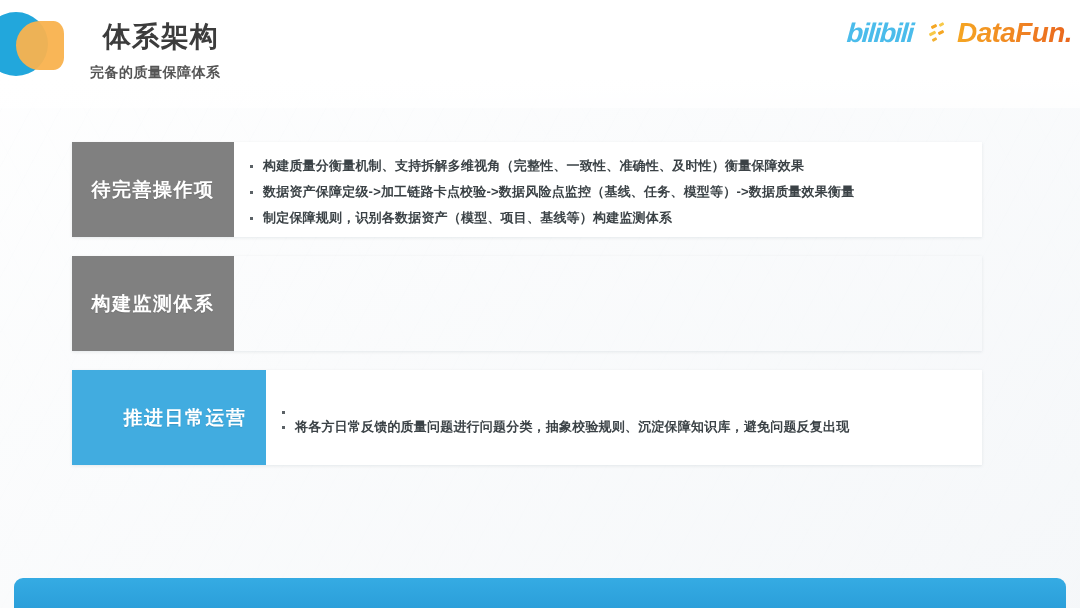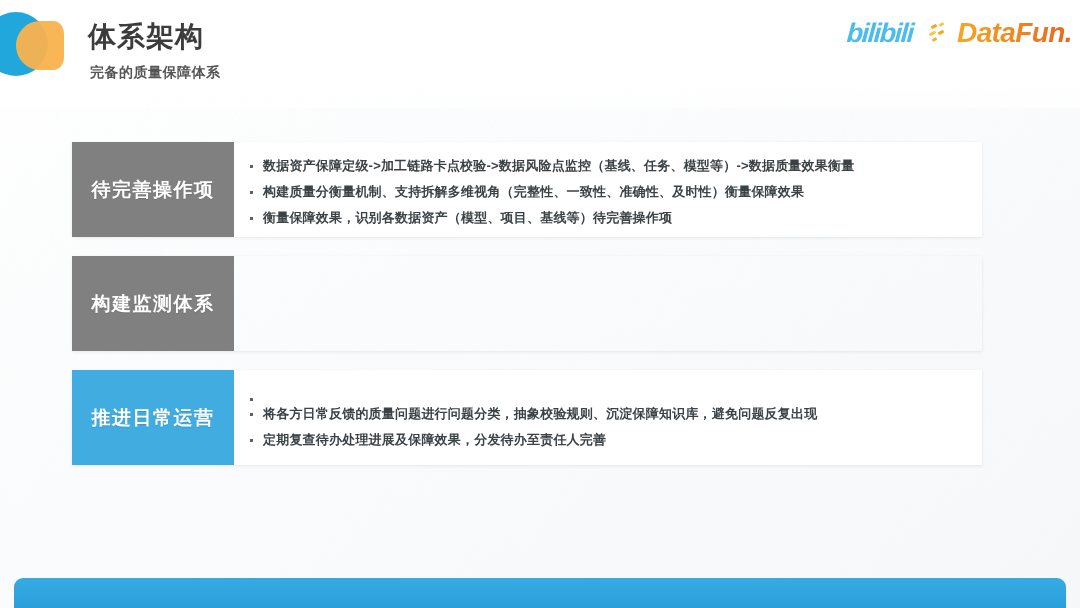--- a/index.html
+++ b/index.html
@@ -81,20 +81,21 @@
     left: 88px;
     top: 18px;
   }
   .slide-title {
     margin: 0;
     font-size: 28px;
     font-weight: 700;
     color: #3C3C3C;
     letter-spacing: 1px;
     line-height: 38px;
+    text-align: center;
   }
   .slide-subtitle {
     margin: 6px 13px 0 2px;
     font-size: 14px;
     font-weight: 600;
     color: #555555;
     letter-spacing: 0.5px;
     line-height: 20px;
   }
 
@@ -174,21 +175,21 @@
     display: flex;
     align-items: center;
     justify-content: center;
     color: #ffffff;
     font-size: 19px;
     font-weight: 700;
     letter-spacing: 1.5px;
     text-shadow: 0 1px 1px rgba(0,0,0,0.12);
   }
   .row-label.gray { background: #808080; }
-  .row-label.blue { background: #41ACE0; }
+  .row-label.blue { background: #41ACE0; padding-left: 32px; }
 
   .row-body {
     flex: 1 1 auto;
     background: #ffffff;
     padding: 14px 10px 10px 14px;
     display: flex;
     flex-direction: column;
     justify-content: center;
   }
   .bullet {
@@ -251,51 +252,47 @@
     </div>
   </div>
 
   <div class="rows">
 
     <div class="row">
       <div class="row-label gray">待完善操作项</div>
       <div class="row-body">
         <div class="bullet">
           <span class="dot"></span>
+          <span>构建质量分衡量机制、支持拆解多维视角（完整性、一致性、准确性、及时性）衡量保障效果</span>
+        </div>
+        <div class="bullet">
+          <span class="dot"></span>
           <span>数据资产保障定级-&gt;加工链路卡点校验-&gt;数据风险点监控（基线、任务、模型等）-&gt;数据质量效果衡量</span>
         </div>
         <div class="bullet">
           <span class="dot"></span>
-          <span>构建质量分衡量机制、支持拆解多维视角（完整性、一致性、准确性、及时性）衡量保障效果</span>
-        </div>
-        <div class="bullet">
-          <span class="dot"></span>
-          <span>衡量保障效果，识别各数据资产（模型、项目、基线等）待完善操作项</span>
+          <span>制定保障规则，识别各数据资产（模型、项目、基线等）构建监测体系</span>
         </div>
       </div>
     </div>
 
     <div class="row">
       <div class="row-label gray">构建监测体系</div>
     </div>
 
     <div class="row">
       <div class="row-label blue">推进日常运营</div>
       <div class="row-body">
         <div class="bullet">
           <span class="dot"></span>
         </div>
         <div class="bullet">
           <span class="dot"></span>
           <span>将各方日常反馈的质量问题进行问题分类，抽象校验规则、沉淀保障知识库，避免问题反复出现</span>
         </div>
-        <div class="bullet">
-          <span class="dot"></span>
-          <span>定期复查待办处理进展及保障效果，分发待办至责任人完善</span>
-        </div>
       </div>
     </div>
 
   </div>
 
   <div class="bottom-bar"></div>
 
 </div>
 
 </body></html>

